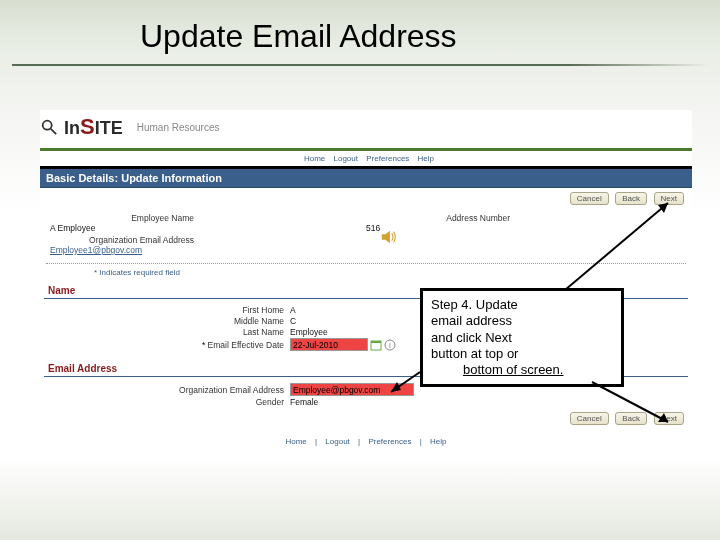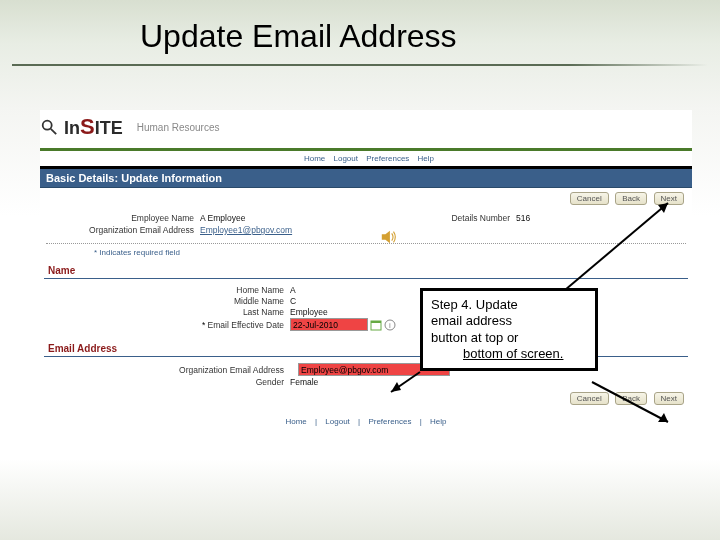--- a/index.html
+++ b/index.html
@@ -89,21 +89,21 @@
     margin-left: 4px;
     cursor: pointer;
     text-align: right;
   }
   .info-grid {
     display: flex;
     padding: 4px 10px 2px 10px;
     font-size: 8.5px;
   }
   .info-col { flex: 1; }
-  .info-line { display: flex; margin-bottom: 2px; }
+  .info-line { display: flex; margin-bottom: 2px; flex-direction: column; }
   .info-label { width: 150px; text-align: right; padding-right: 6px; color: #333; }
   .info-val { color: #111; }
   .info-val.link { color: #3a5f8a; text-decoration: underline; }
   .dotted {
     border-top: 1px dotted #999;
     margin: 4px 6px;
   }
   .req-note { font-size: 8px; color: #3a5f8a; padding: 0 6px 4px 6px; margin-left: 48px; }
   .sub-header {
     color: #8b1a1a;
@@ -128,40 +128,40 @@
   .form-val { color: #111; }
   .asterisk { color: #000; }
   input.field {
     border: 1px solid #999;
     font-size: 8.5px;
     padding: 0 2px;
     height: 13px;
     width: 78px;
     background: #ef4444;
   }
-  input.field.wide { width: 152px; margin-left: 8px; }
+  input.field.wide { width: 124px; }
   .cal-icon, .q-icon {
     display: inline-block;
     width: 12px; height: 12px;
     margin-left: 2px;
     vertical-align: middle;
   }
   .cal-icon svg, .q-icon svg { width: 100%; height: 100%; }
   .footer-links {
     text-align: center;
     font-size: 8px;
     color: #3a5f8a;
     padding: 8px 0;
   }
   .footer-links span { margin: 0 3px; cursor: pointer; }
   .callout {
     position: absolute;
     top: 288px;
     left: 420px;
-    width: 178px;
+    width: 204px;
     border: 3px solid #000;
     background: #fff;
     padding: 6px 8px;
     font-size: 13px;
     font-family: Arial, sans-serif;
     line-height: 1.25;
   }
   .callout .u { text-decoration: underline; margin-left: 32px; }
   .speaker-icon {
     position: absolute;
@@ -216,33 +216,33 @@
         <div class="info-label">Employee Name</div>
         <div class="info-val">A Employee</div>
       </div>
       <div class="info-line">
         <div class="info-label">Organization Email Address</div>
         <div class="info-val link">Employee1@pbgov.com</div>
       </div>
     </div>
     <div class="info-col">
       <div class="info-line">
-        <div class="info-label">Details Number</div>
+        <div class="info-label">Address Number</div>
         <div class="info-val">516</div>
       </div>
     </div>
   </div>
 
   <div class="dotted"></div>
   <div class="req-note">* Indicates required field</div>
 
   <div class="sub-header">Name</div>
 
   <div class="form-row">
-    <div class="form-label">Home Name</div>
+    <div class="form-label">First Home</div>
     <div class="form-val">A</div>
   </div>
   <div class="form-row">
     <div class="form-label">Middle Name</div>
     <div class="form-val">C</div>
   </div>
   <div class="form-row">
     <div class="form-label">Last Name</div>
     <div class="form-val">Employee</div>
   </div>
@@ -295,20 +295,21 @@
   <svg viewBox="0 0 20 20">
       <polygon points="2,7 6,7 11,3 11,17 6,13 2,13" fill="#d4a032"></polygon>
       <path d="M13 6 Q16 10 13 14" stroke="#d4a032" fill="none" stroke-width="1.2"></path>
       <path d="M15 4 Q19 10 15 16" stroke="#d4a032" fill="none" stroke-width="1.2"></path>
     </svg>
 </div>
 
 <div class="callout">
   <div>Step 4. Update</div>
   <div>email address</div>
+  <div>and click Next</div>
   <div>button at top or</div>
   <div class="u">bottom of screen.</div>
 </div>
 
 <svg class="arrow-svg" style="top:195px; left:560px; width:120px; height:100px;">
   <line x1="5" y1="95" x2="108" y2="8" stroke="#000" stroke-width="2"></line>
   <polygon points="108,8 98,10 104,18" fill="#000"></polygon>
 </svg>
 
 <svg class="arrow-svg" style="top:370px; left:385px; width:40px; height:30px;">

